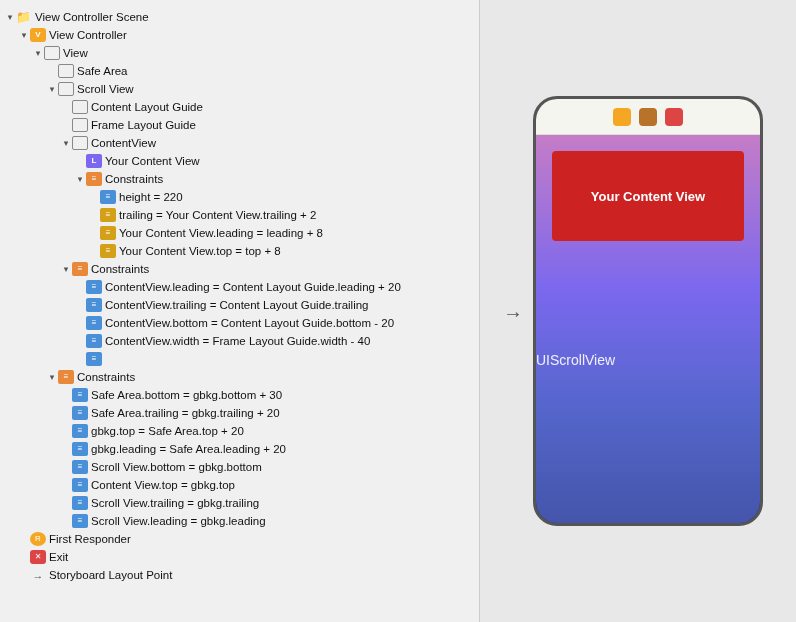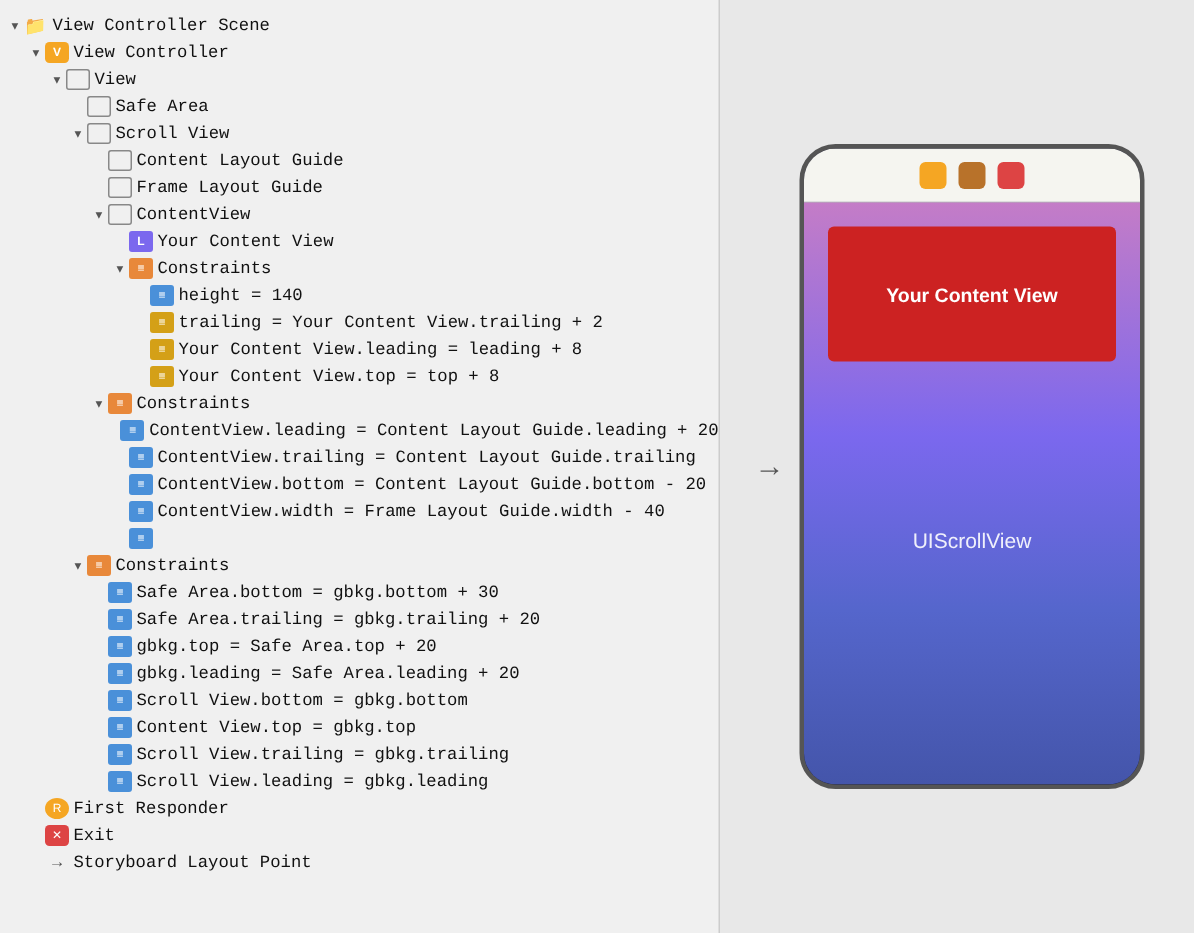--- a/index.html
+++ b/index.html
@@ -52,21 +52,20 @@
       margin-right: 3px;
       flex-shrink: 0;
       text-align: center;
       font-size: 10px;
       line-height: 14px;
     }
 
     .label {
       font-size: 11.5px;
       color: #111;
-      font-family: Liberation Mono, monospace;
     }
 
     
     .right-panel {
       flex: 1;
       display: flex;
       align-items: center;
       justify-content: center;
       background: #e8e8e8;
       position: relative;
@@ -138,21 +137,20 @@
     .content-view-label {
       color: white;
       font-size: 13px;
       font-weight: 600;
     }
 
     .uiscrollview-label {
       position: absolute;
       bottom: 40%;
       left: 0; right: 0;
-      text-align: center;
       color: white;
       font-size: 14px;
       font-weight: 500;
       opacity: 0.9;
     }
   </style>
 </head>
 <body>
 
 <div class="left-panel">
@@ -214,21 +212,21 @@
     <div class="tree-item">
       <span class="indent" style="width: 74px; display: inline-block;"></span>
       <span class="triangle open"></span>
       <span class="icon" style="background: rgb(232, 136, 58); border-radius: 2px; color: white; font-size: 8px; font-weight: bold;">≡</span>
       <span class="label">Constraints</span>
     </div>
     <div class="tree-item">
       <span class="indent" style="width: 88px; display: inline-block;"></span>
       <span class="triangle leaf"></span>
       <span class="icon" style="background: rgb(74, 144, 217); border-radius: 2px; color: white; font-size: 8px; font-weight: bold;">≡</span>
-      <span class="label">height = 140</span>
+      <span class="label">height = 220</span>
     </div>
     <div class="tree-item">
       <span class="indent" style="width: 88px; display: inline-block;"></span>
       <span class="triangle leaf"></span>
       <span class="icon" style="background: rgb(212, 160, 23); border-radius: 2px; color: white; font-size: 8px; font-weight: bold;">≡</span>
       <span class="label">trailing = Your Content View.trailing + 2</span>
     </div>
     <div class="tree-item">
       <span class="indent" style="width: 88px; display: inline-block;"></span>
       <span class="triangle leaf"></span>

